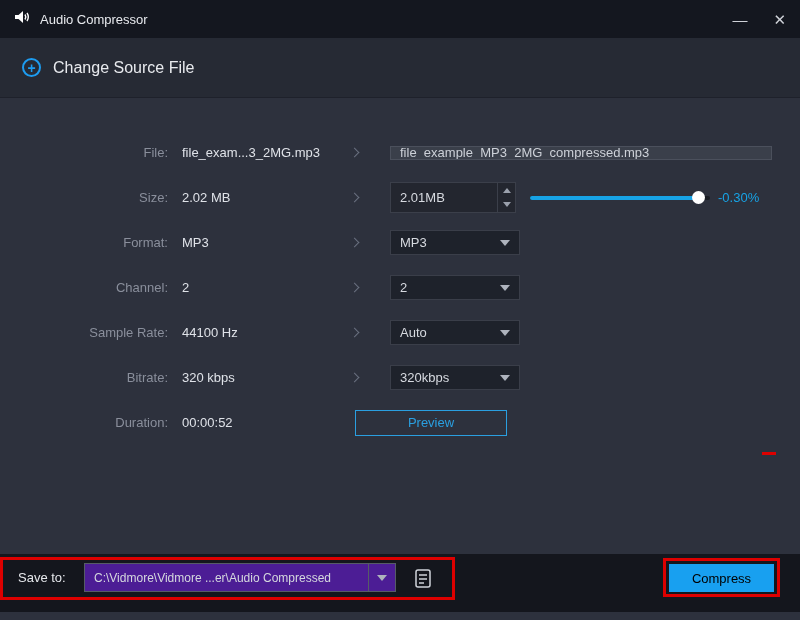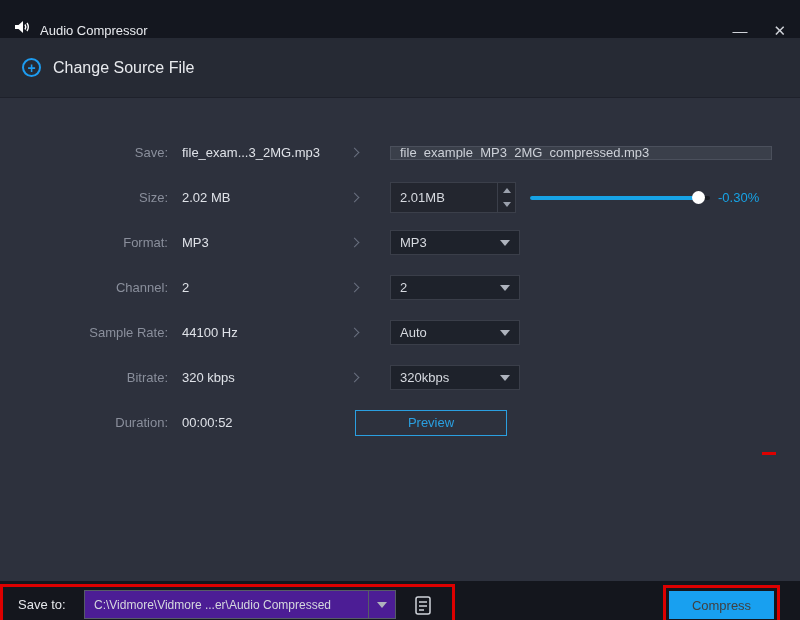--- a/index.html
+++ b/index.html
@@ -1,21 +1,21 @@
 <!DOCTYPE html>
 <html><head>
 <meta charset="utf-8">
 <style>
   * { margin:0; padding:0; box-sizing:border-box; }
   body { font-family:"Liberation Sans", sans-serif; background:#000; }
   .app { position:relative; width:800px; height:620px; background:#2d313d; overflow:hidden; }
 
   
   .titlebar { position:absolute; top:0; left:0; right:0; height:38px; background:#14171f;
-              display:flex; align-items:flex-end; padding:0 14px; }
+              display:flex; align-items:center; padding:0 14px; }
   .titlebar .title { color:#e8eaee; font-size:13px; margin-left:10px; }
   .win-controls { margin-left:auto; display:flex; align-items:center; gap:26px; }
   .win-btn { color:#cfd2d8; font-size:15px; cursor:default; line-height:1; }
 
   
   .header { position:absolute; top:38px; left:0; right:0; height:60px; background:#262a34;
             border-bottom:1px solid #1e212b; display:flex; align-items:center; padding:0 22px; }
   .plus-circle { width:19px; height:19px; border:2px solid #1d9cf0; border-radius:50%;
                  color:#1d9cf0; display:flex; align-items:center; justify-content:center;
                  font-size:14px; font-weight:bold; line-height:1; }
@@ -54,31 +54,31 @@
   .dropdown { width:130px; height:25px; background:#1e222b; border:1px solid #3a3e49;
               display:flex; align-items:center; justify-content:space-between; padding:0 9px;
               color:#d7dae0; font-size:13px; }
   .caret { width:0; height:0; border-left:5px solid transparent; border-right:5px solid transparent;
            border-top:6px solid #aeb3bd; }
 
   .preview-btn { margin-left:9px; width:152px; height:26px; border:1px solid #2a9fe0; background:transparent;
                  color:#2a9fe0; font-size:13px; display:flex; align-items:center; justify-content:center; }
 
   
-  .footer { position:absolute; left:0; right:0; bottom:0; height:39px; background:#14161d;text-decoration:underline; }
+  .footer { position:absolute; left:0; right:0; bottom:8px; height:58px; background:#14161d;text-decoration:underline; }
   .saveto { position:absolute; left:18px; top:16px; color:#e6e8ec; font-size:13px; }
   .combo { position:absolute; left:84px; top:9px; width:312px; height:29px; background:#4c1d95;
            border:1px solid #565b66; display:flex; align-items:stretch; }
   .combo .path { flex:1; color:#d5d8de; font-size:12px; display:flex; align-items:center;
                  padding:0 9px; white-space:nowrap; overflow:hidden; }
   .combo .arrow { width:27px; border-left:1px solid #565b66; display:flex; align-items:center; justify-content:center; }
   .browse { position:absolute; left:408px; top:10px; width:30px; height:27px;
             display:flex; align-items:center; justify-content:center; }
   .compress-btn { position:absolute; left:669px; top:10px; width:105px; height:28px; background:#18a0f0;
-                  color:#404040; font-size:13px; display:flex; align-items:center; justify-content:center; }
+                  color:#000000; font-size:13px; display:flex; align-items:center; justify-content:center; }
 
   
   .anno { position:absolute; border:3px solid #dd0000; pointer-events:none; }
   .anno-save { left:3px; top:573px; width:452px; height:43px; }
   .anno-compress { left:663px; top:574px; width:117px; height:39px; }
   .anno-mark { position:absolute; left:762px; top:452px; width:14px; height:3px; background:#dd0000; }
 </style>
 </head>
 <body>
 
@@ -100,21 +100,21 @@
   </div>
 
   <div class="header">
     <span class="plus-circle">+</span>
     <span class="label">Change Source File</span>
   </div>
 
   <div class="form">
 
     <div class="row">
-      <span class="lbl">Save:</span>
+      <span class="lbl">File:</span>
       <span class="val">file_exam...3_2MG.mp3</span>
       <span class="chev">
           <i></i>
         </span>
       <div class="ctrl">
         <div class="text-input">file_example_MP3_2MG_compressed.mp3</div>
       </div>
     </div>
 
     <div class="row">

